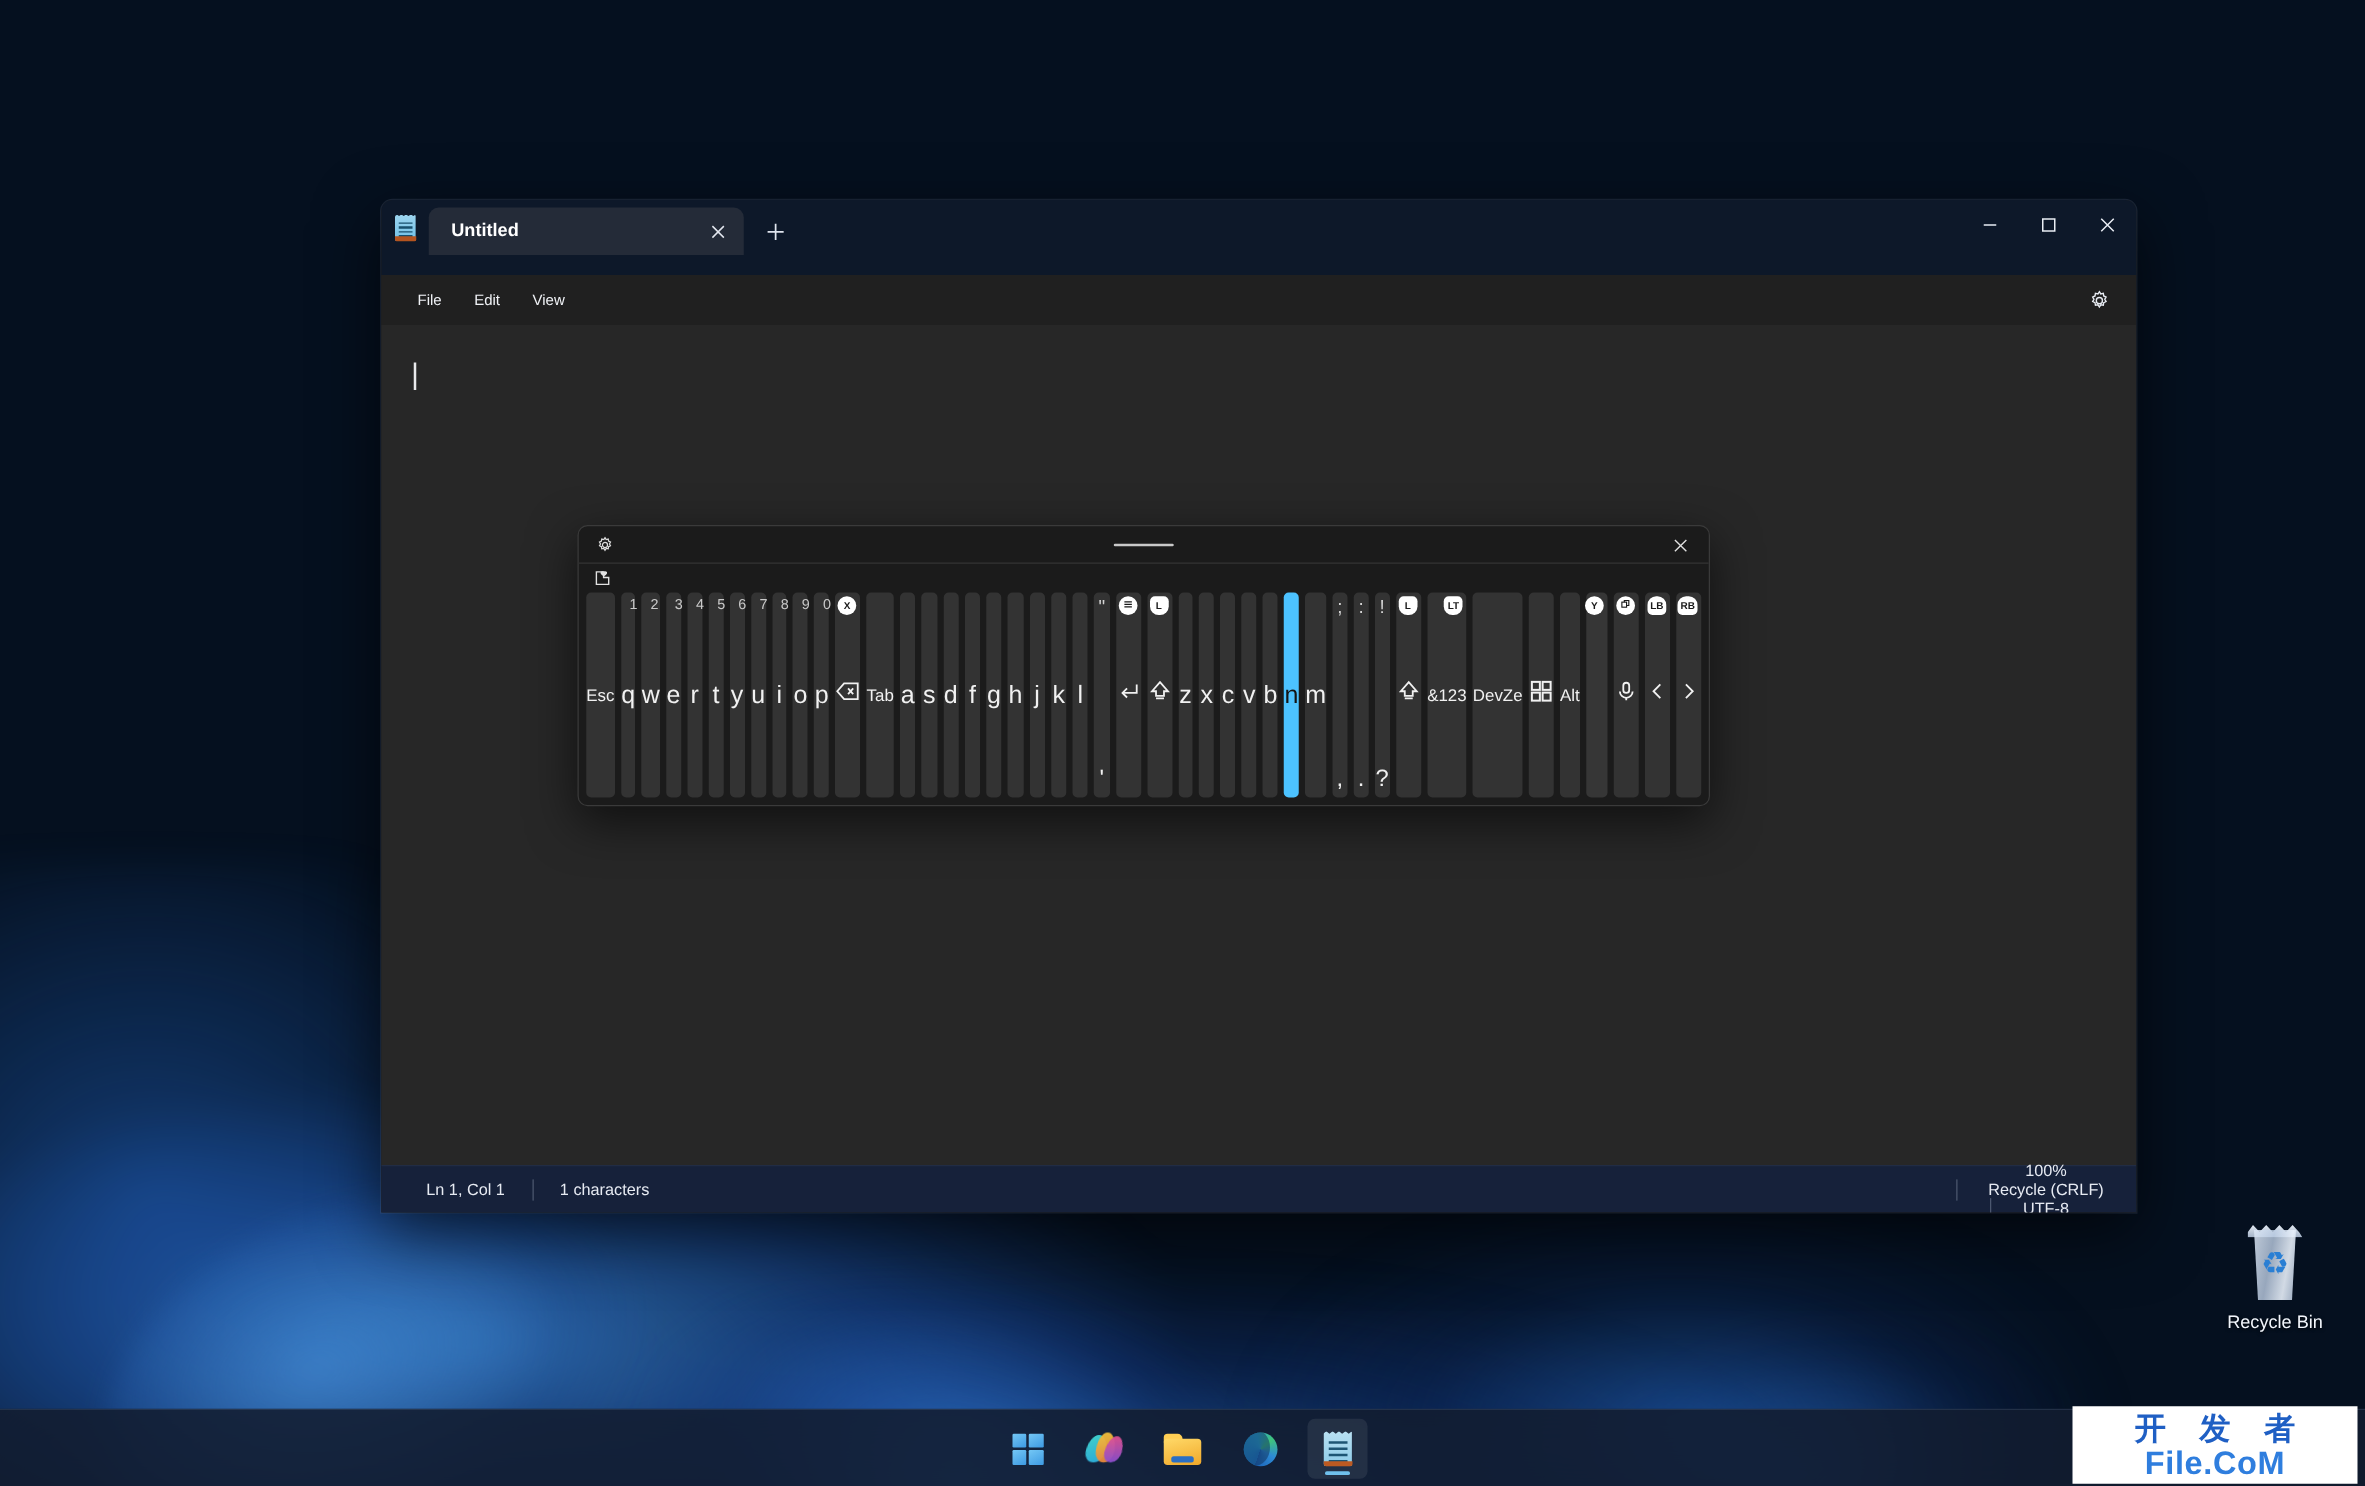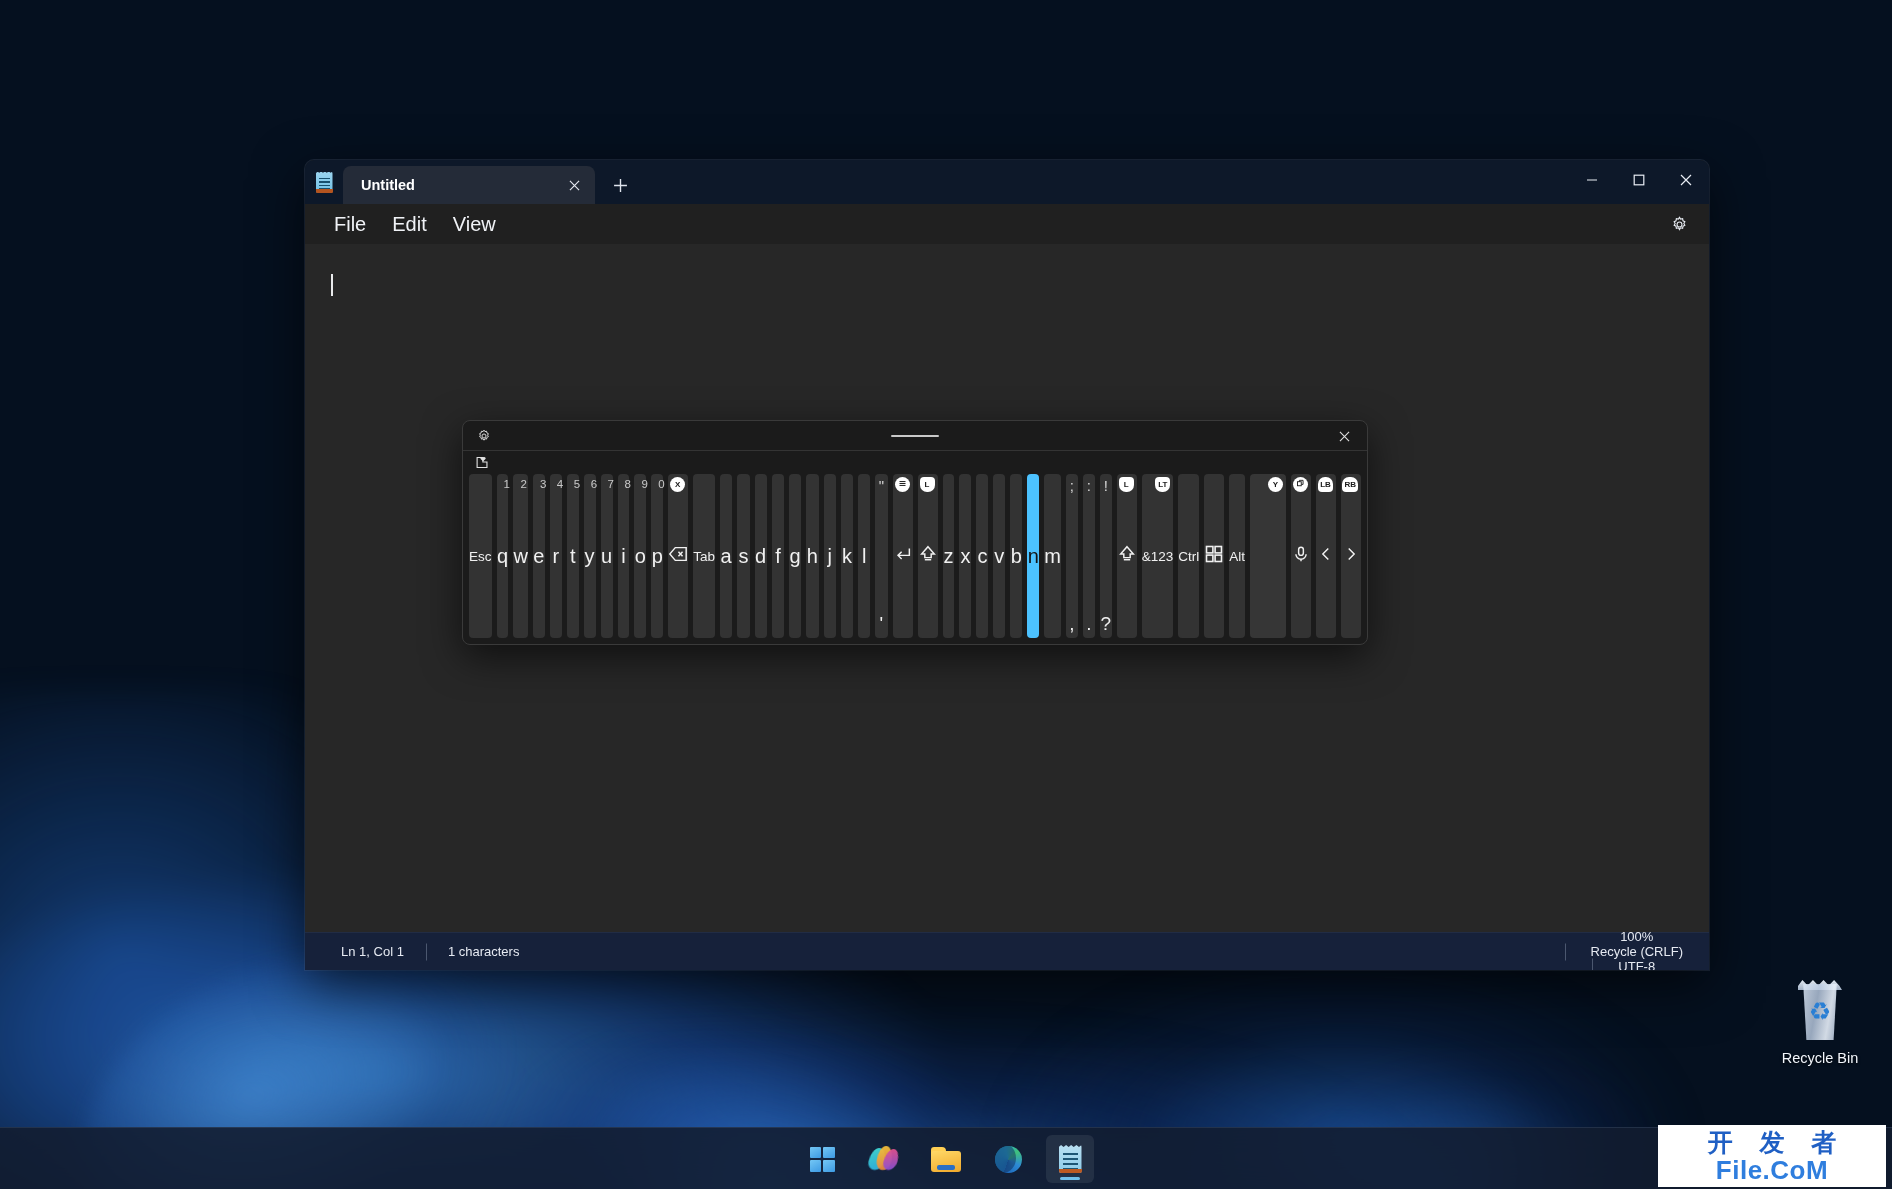--- a/index.html
+++ b/index.html
@@ -90,21 +90,21 @@
     position: absolute; left: 305px; top: 160px;
     width: 1404px; height: 810px;
     border-radius: 9px 9px 0 0;
     background: #202020;
     box-shadow: 0 16px 52px rgba(0,0,0,.62), 0 0 0 1px rgba(120,140,175,.2);
     overflow: hidden;
     display: flex; flex-direction: column;
   }
   
   #titlebar {
-    height: 44px; background: #0d1829;
+    height: 60px; background: #0d1829;
     display: flex; align-items: flex-start; position: relative; flex: none;
   }
   #app-icon {
     width: 38px; height: 44px; display: flex; align-items: center; justify-content: center;
     flex: none;
   }
   .np-glyph { width: 17px; height: 21px; position: relative; }
   .np-glyph .pg {
     position: absolute; inset: 0;
     background: linear-gradient(180deg, #9bd4ef 0%, #6fc0e6 100%);
@@ -147,21 +147,21 @@
     color: #e9edf4;
   }
   .wc svg { width: 12px; height: 12px; }
 
   
   #menubar {
     height: 40px; background: #202020; display: flex; align-items: center;
     padding: 0 6px 0 16px; flex: none; position: relative;
   }
   .menu-item {
-    padding: 6px 13px; font-size: 20px; color: #f0f2f6; border-radius: 4px;
+    padding: 6px 13px; font-size: 12px; color: #f0f2f6; border-radius: 4px;
   }
   #settings-gear {
     position: absolute; right: 14px; top: 50%; transform: translateY(-50%);
     width: 32px; height: 30px; display: flex; align-items: center; justify-content: center;
     color: #e8ecf3; border-radius: 4px;
   }
   #settings-gear svg { width: 17px; height: 17px; }
 
   
   #editor {
@@ -645,21 +645,21 @@
         </span>
       </div>
     </div>
 
     <div class="kb-row">
       <div class="key small-label">
         <span class="badge trig">LT</span>
         <span>&amp;123</span>
       </div>
       <div class="key small-label">
-          <span>Ctrl</span>
+          <span>DevZe</span>
         </div>
       <div class="key">
         <span>
           <svg viewBox="0 0 20 20" fill="#f1f1f1" stroke="none">
               <rect x="2.5" y="2.5" width="6.4" height="6.4"></rect>
               <rect x="11.1" y="2.5" width="6.4" height="6.4"></rect>
               <rect x="2.5" y="11.1" width="6.4" height="6.4"></rect>
               <rect x="11.1" y="11.1" width="6.4" height="6.4"></rect>
             </svg>
         </span>

